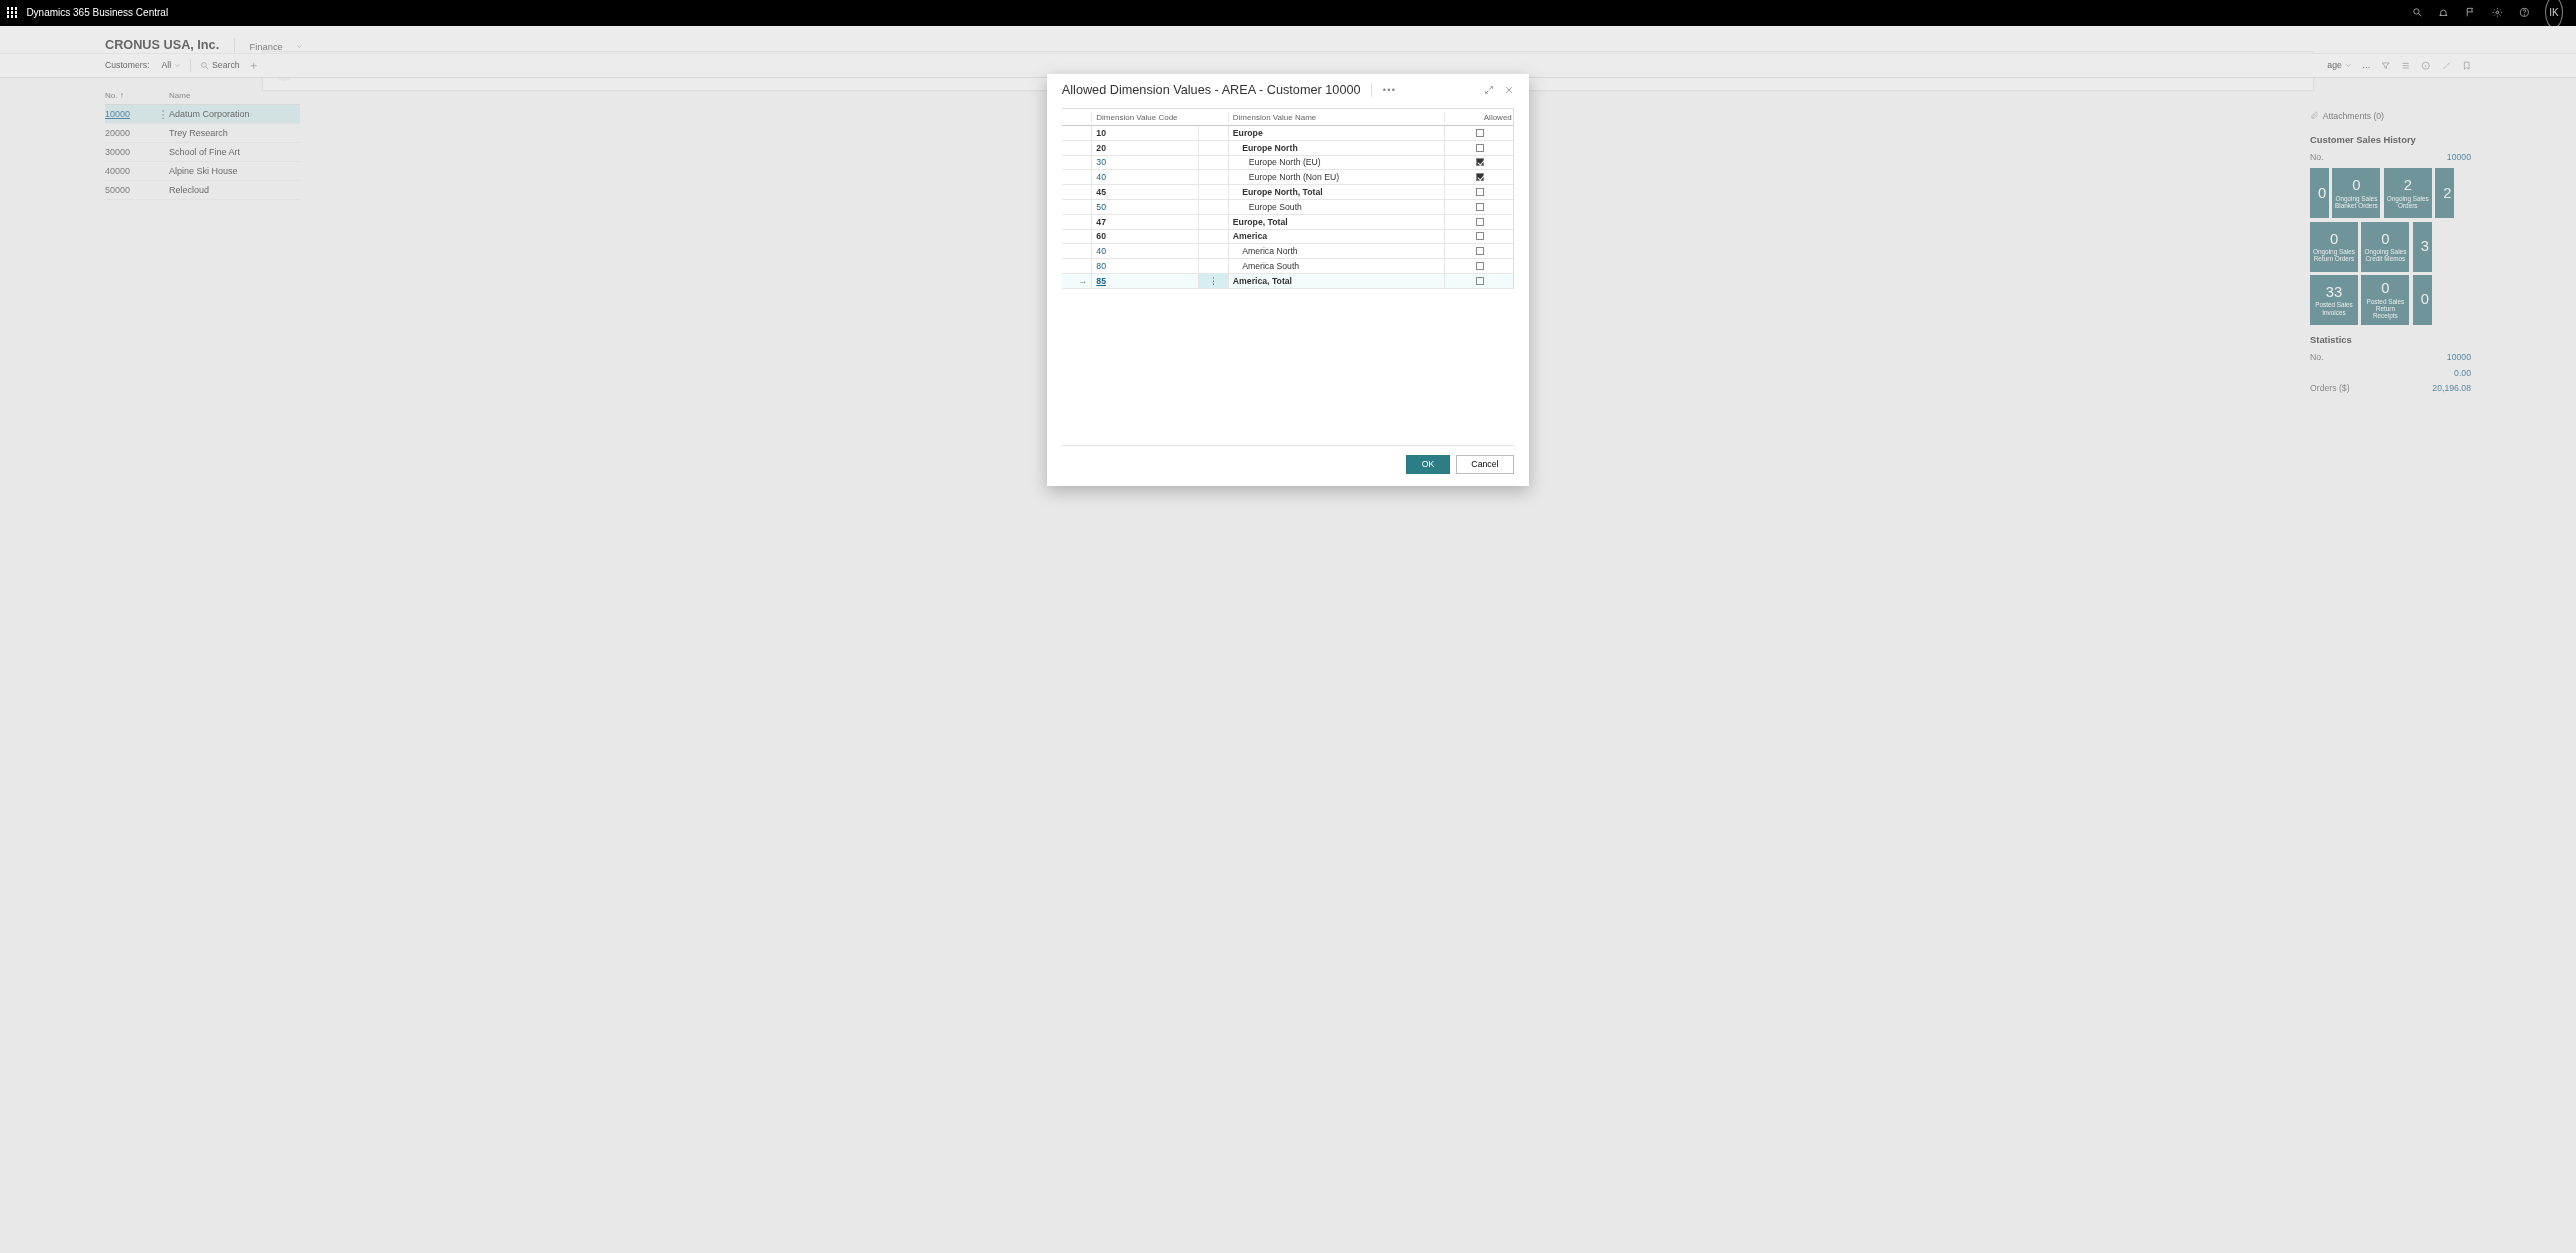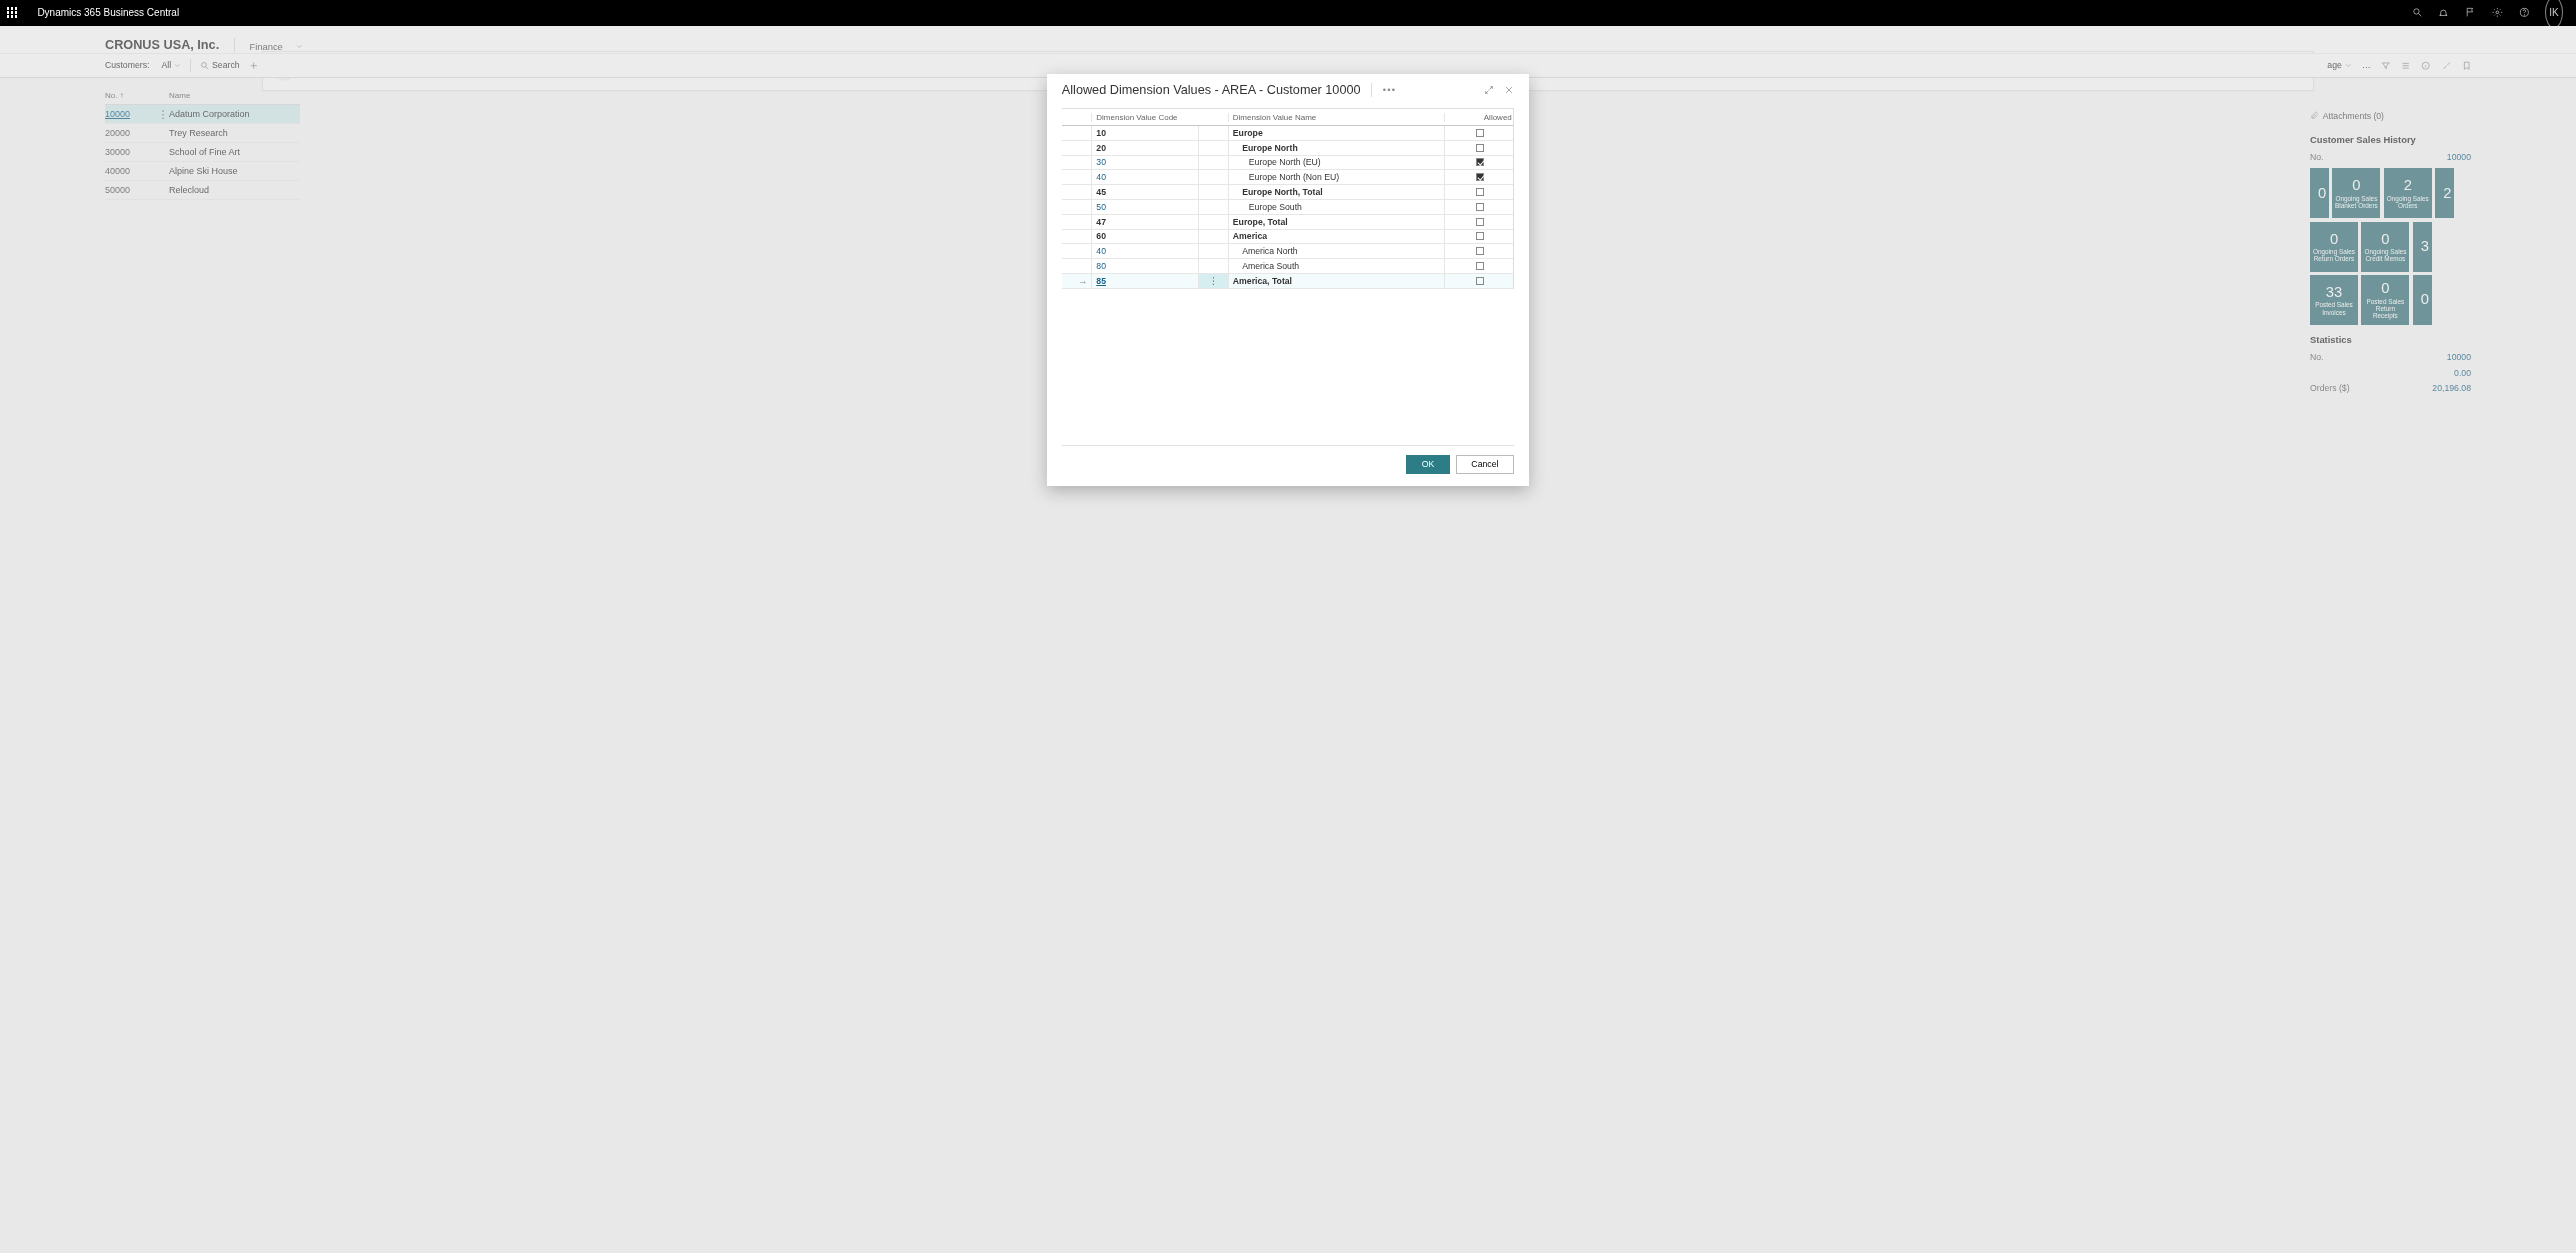--- a/index.html
+++ b/index.html
@@ -1,20 +1,20 @@
 <!DOCTYPE html>
 <html style="font-size:10.7px"><head>
 <meta charset="utf-8">
 <style>
 * { box-sizing: border-box; margin: 0; padding: 0; }
 body { font-family: "Segoe UI", Arial, sans-serif; font-size: 9.4px; background: #fff; overflow: hidden; }
 
 
 .topbar { background: #000; color: #fff; height: 25.5px; display: flex; align-items: center; padding: 0 6.7px; justify-content: space-between; }
-.topbar-left { display: flex; gap: 20px; }
+.topbar-left { display: flex; gap: 9px; }
 .waffle { width: 10.7px; height: 10.7px; display: grid; grid-template-columns: repeat(3,2.7px); grid-template-rows: repeat(3,2.7px); gap: 1.3px; }
 .waffle span { background: #fff; width: 2.7px; height: 2.7px; }
 .topbar-title { font-size: 10px; font-weight: 400; }
 .topbar-right { display: flex; align-items: center; gap: 16px; padding-right: 6.7px; }
 .top-icon { width: 10.7px; height: 10.7px; stroke: #fff; fill: none; stroke-width: 1.3; cursor: pointer; }
 .avatar { width: 17.4px; height: 31px; border-radius: 50%; border: 0.7px solid #888; display: flex; align-items: center; justify-content: center; font-size: 10px; color: #ccc; }
 
 
 .page { position: relative; height: calc(100vh - 25.5px); background: #f9f9f9; }
 .page-scrim { position: absolute; inset: 0; background: rgba(200,200,200,0.35); z-index: 5; pointer-events: none; }

